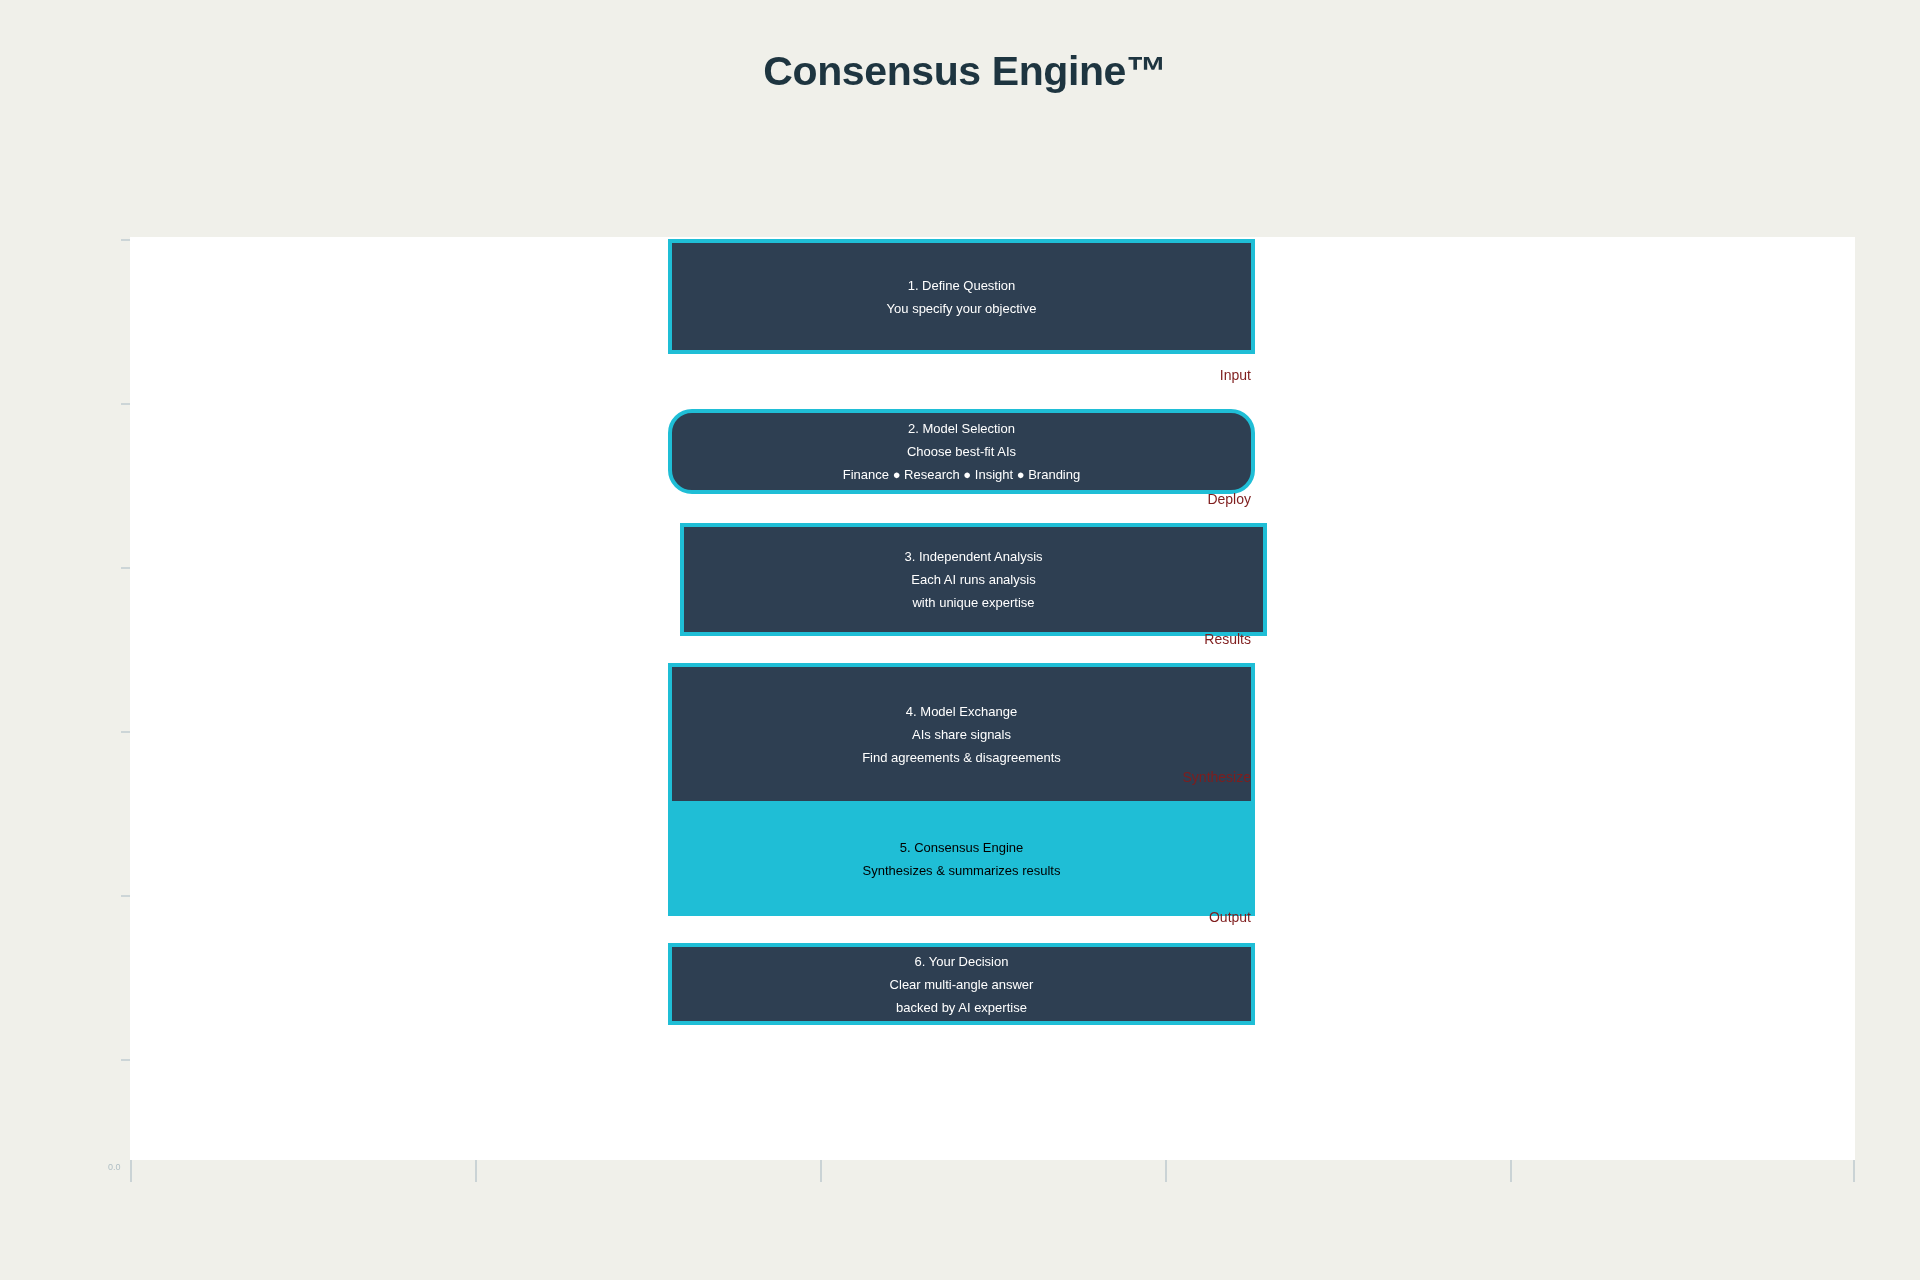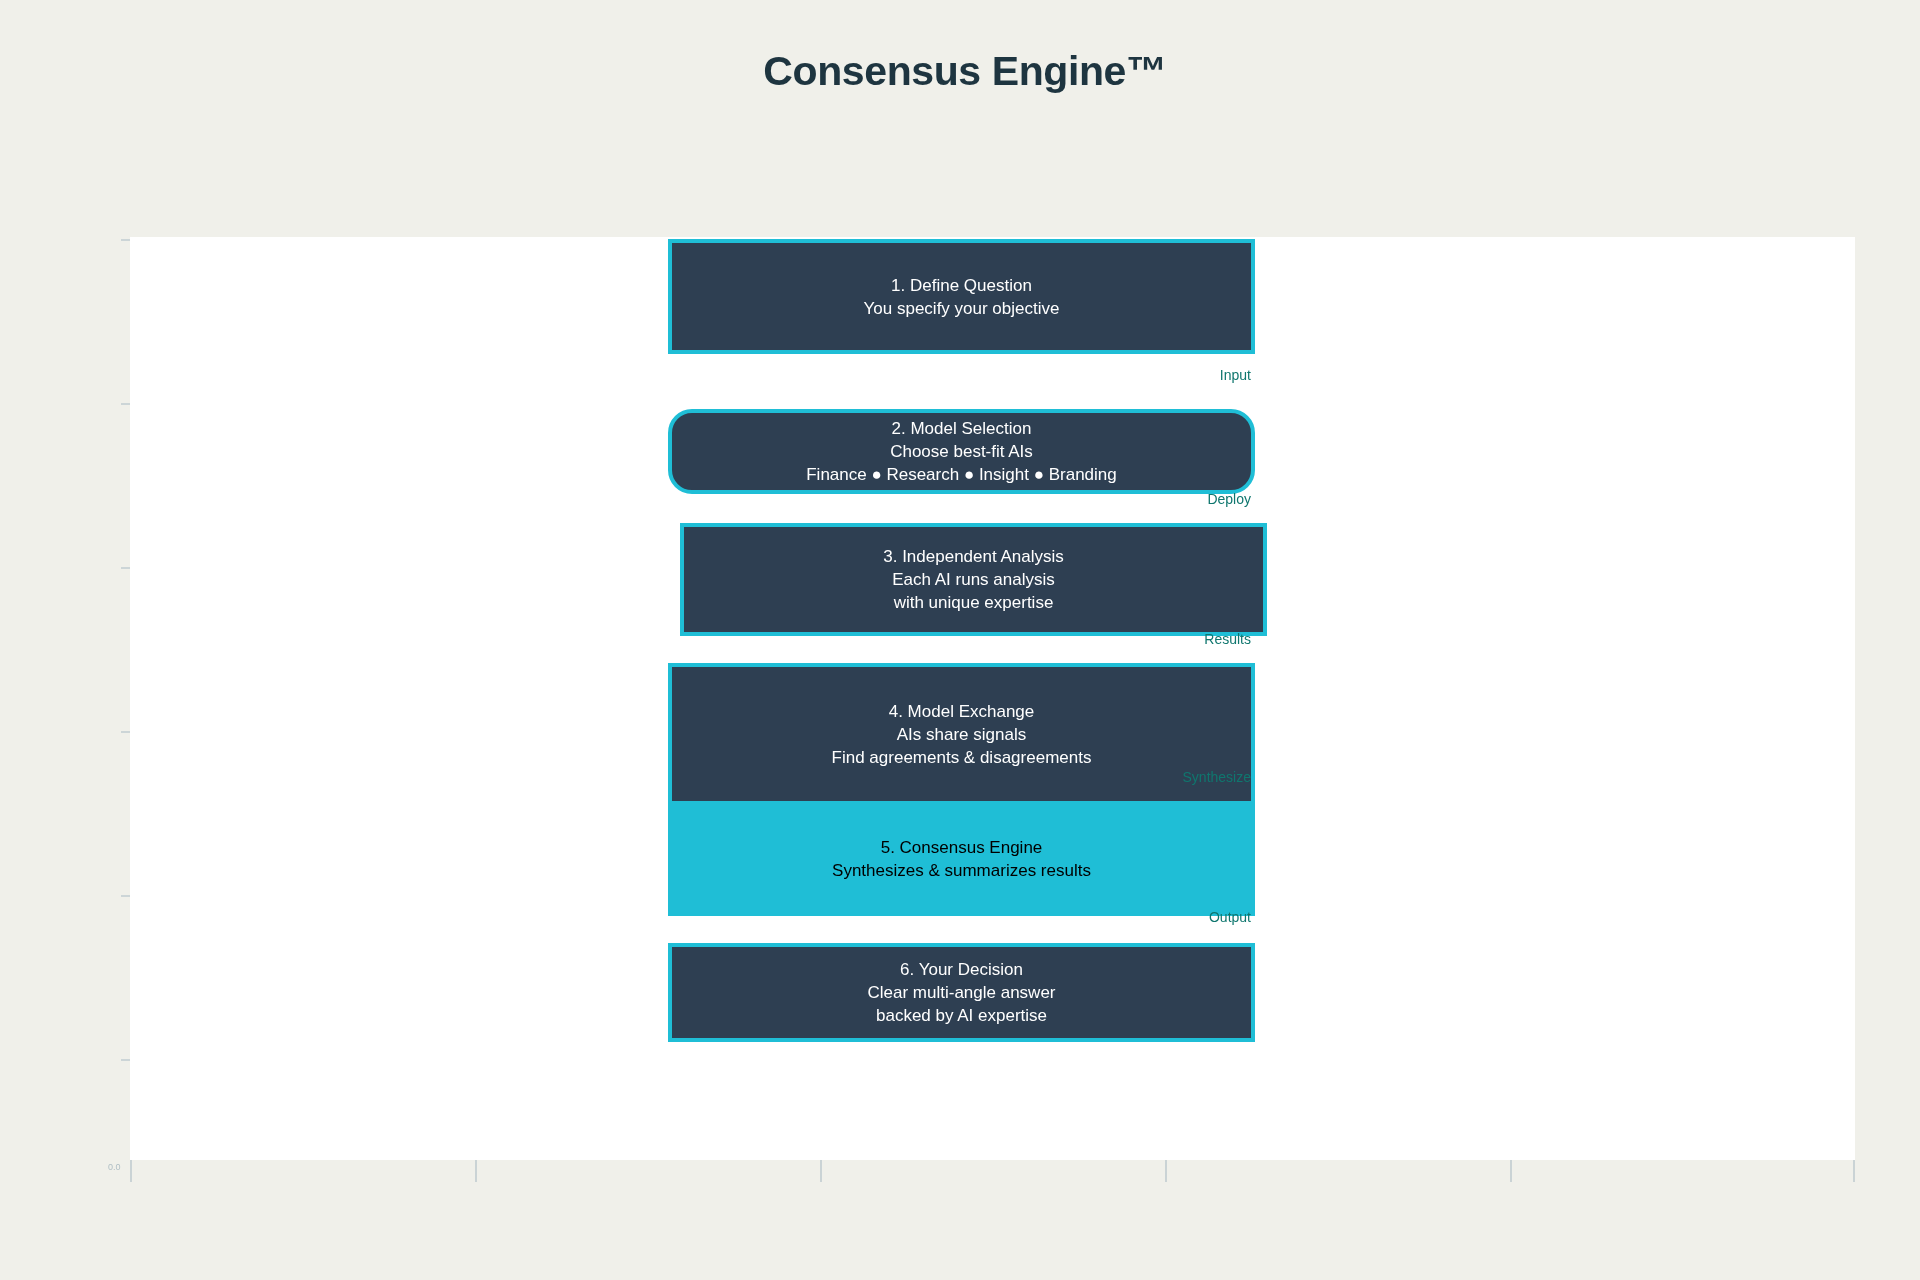--- a/index.html
+++ b/index.html
@@ -77,40 +77,40 @@
     position: relative;
     box-sizing: border-box;
     width: 587px;
     background: #2e3f52;
     border: 4px solid #1fbed6;
     display: flex;
     flex-direction: column;
     align-items: center;
     justify-content: center;
     color: #ffffff;
-    font-size: 17px;
+    font-size: 13px;
     line-height: 23px;
     text-align: center;
   }
   .flow-node.highlight {
     background: #1fbed6;
     border: none;
     color: #000000;
   }
 
   .node-line {
     display: block;
     white-space: nowrap;
   }
 
   
   .connector {
     width: 587px;
     text-align: center;
-    color: #0f766e;
+    color: #7f1d1d;
     font-size: 14px;
     line-height: 14px;
     box-sizing: border-box;
     padding-right: 4px;
     display: flex;
     align-items: center;
     justify-content: flex-end;
   }
 </style>
 </head>
@@ -153,21 +153,21 @@
       </div>
       <div class="flow-node" style="position: absolute; top: 425px; left: 0px; height: 142px;">
         <span class="node-line">4. Model Exchange</span>
         <span class="node-line">AIs share signals</span>
         <span class="node-line">Find agreements &amp; disagreements</span>
       </div>
       <div class="flow-node highlight" style="position: absolute; top: 563px; left: 0px; height: 115px;">
         <span class="node-line">5. Consensus Engine</span>
         <span class="node-line">Synthesizes &amp; summarizes results</span>
       </div>
-      <div class="flow-node" style="position: absolute; top: 705px; left: 0px; height: 99px;">
+      <div class="flow-node" style="position: absolute; top: 705px; left: 0px; height: 82px;">
         <span class="node-line">6. Your Decision</span>
         <span class="node-line">Clear multi-angle answer</span>
         <span class="node-line">backed by AI expertise</span>
       </div>
       <div class="connector" style="position: absolute; top: 126px; left: 0px; height: 22px;">Input</div>
       <div class="connector" style="position: absolute; top: 250px; left: 0px; height: 22px;">Deploy</div>
       <div class="connector" style="position: absolute; top: 390px; left: 0px; height: 22px;">Results</div>
       <div class="connector" style="position: absolute; top: 528px; left: 0px; height: 22px;">Synthesize</div>
       <div class="connector" style="position: absolute; top: 668px; left: 0px; height: 22px;">Output</div>
     </div>

